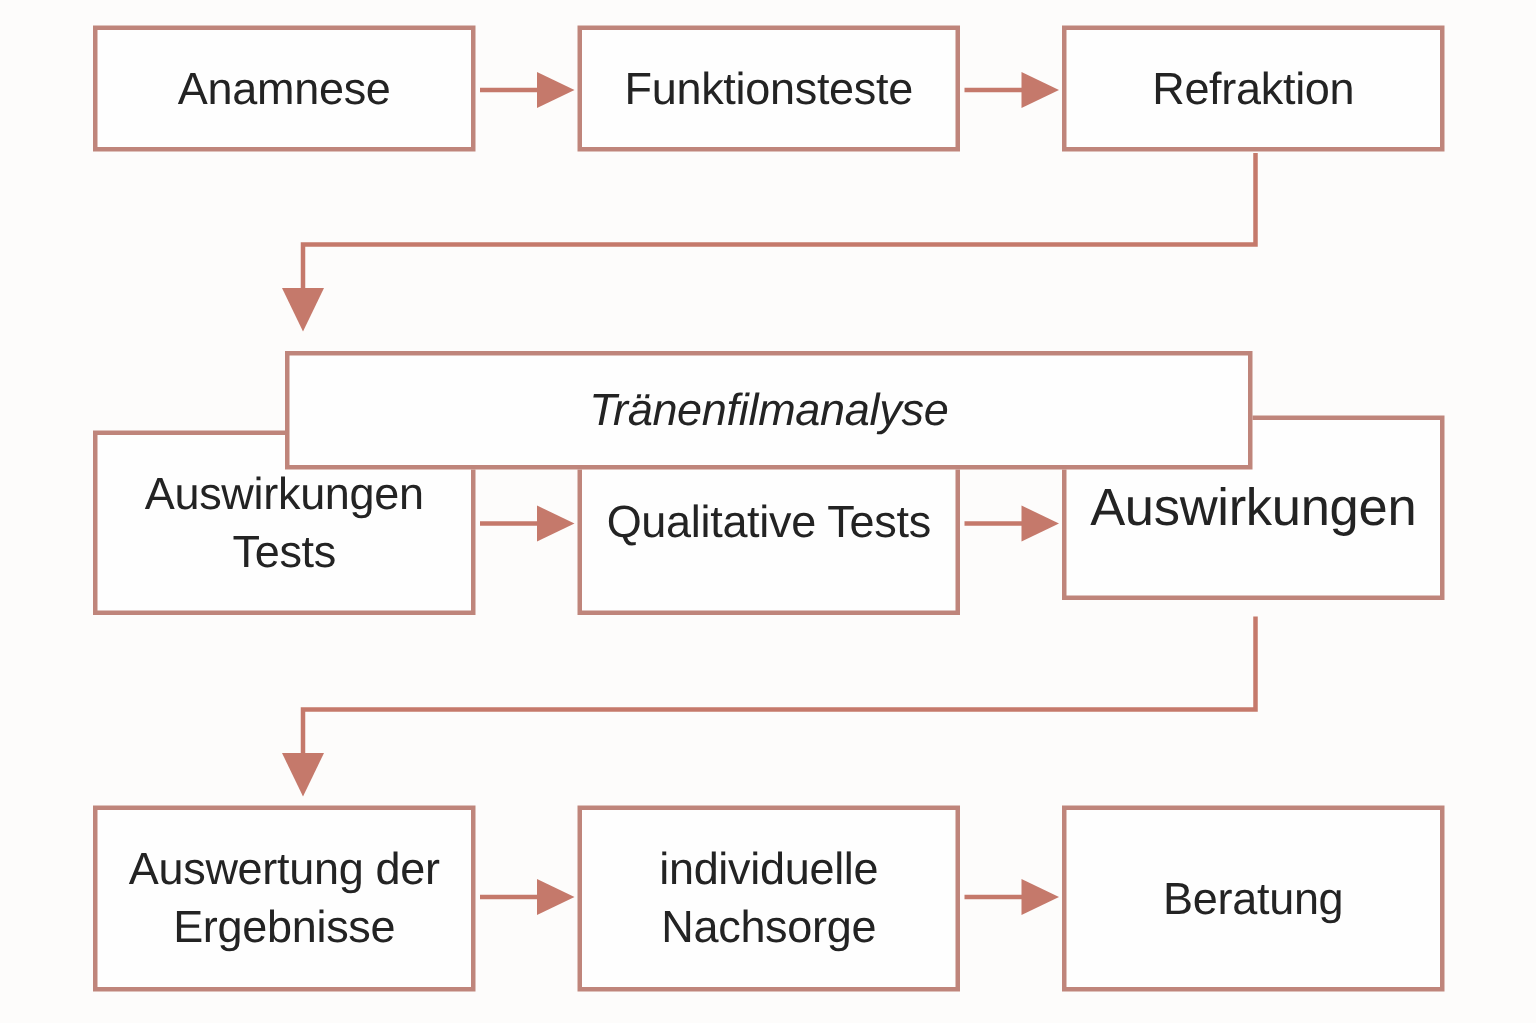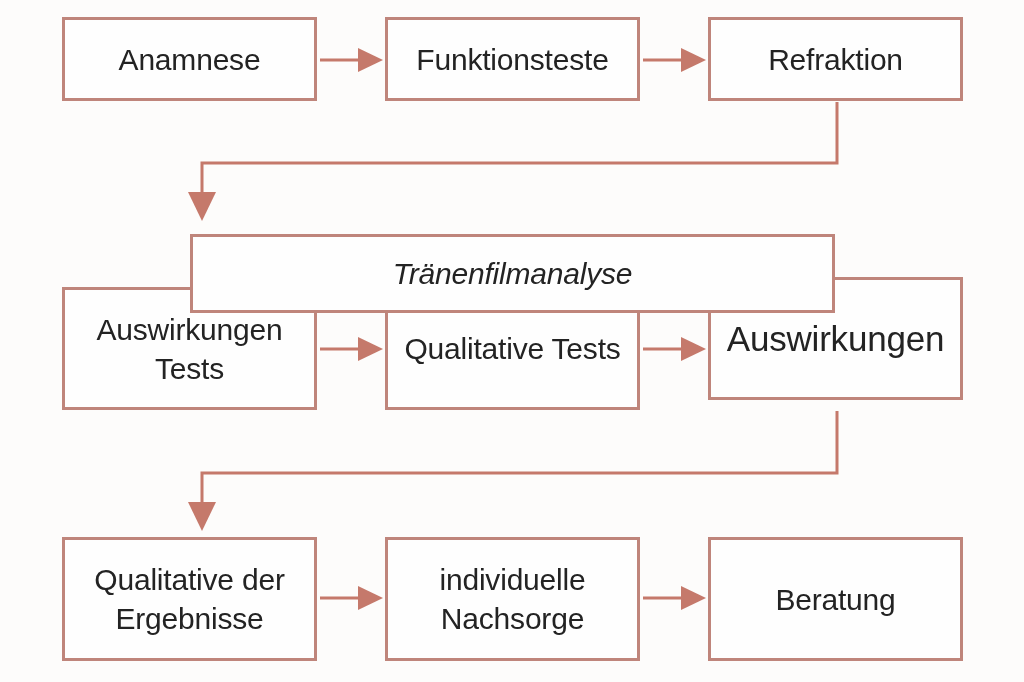--- a/index.html
+++ b/index.html
@@ -86,19 +86,19 @@
   <div class="node n-funktionsteste">Funktionsteste</div>
   <div class="node n-refraktion">Refraktion</div>
 
   <div class="node n-quantitative">Auswirkungen
 Tests</div>
   <div class="node n-qualitative">Qualitative Tests</div>
   <div class="node n-auswirkungen">Auswirkungen</div>
 
   <div class="node n-traenenfilm">Tränenfilmanalyse</div>
 
-  <div class="node n-auswertung">Qualitative der
+  <div class="node n-auswertung">Auswertung der
 Ergebnisse</div>
   <div class="node n-beratung">individuelle
 Nachsorge</div>
   <div class="node n-nachsorge">Beratung</div>
 
 </div>
 
 </body></html>

